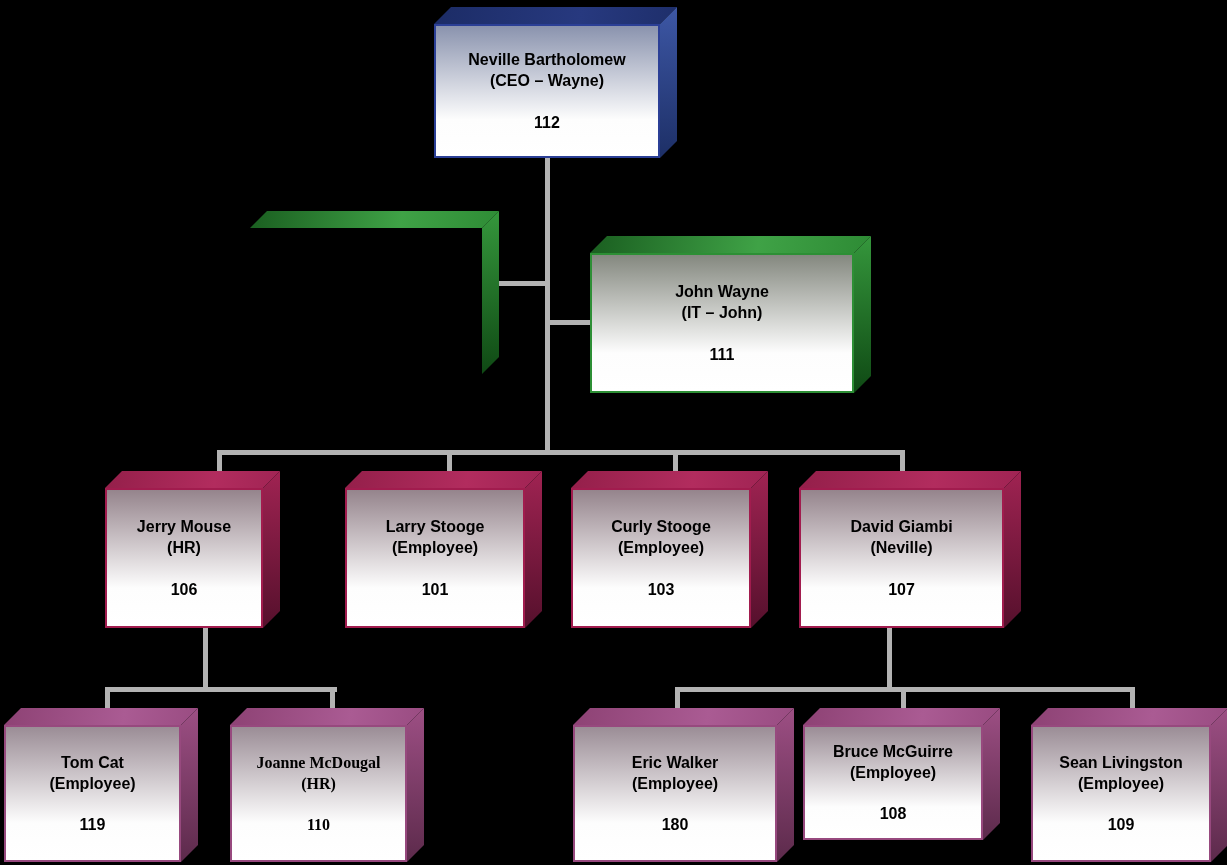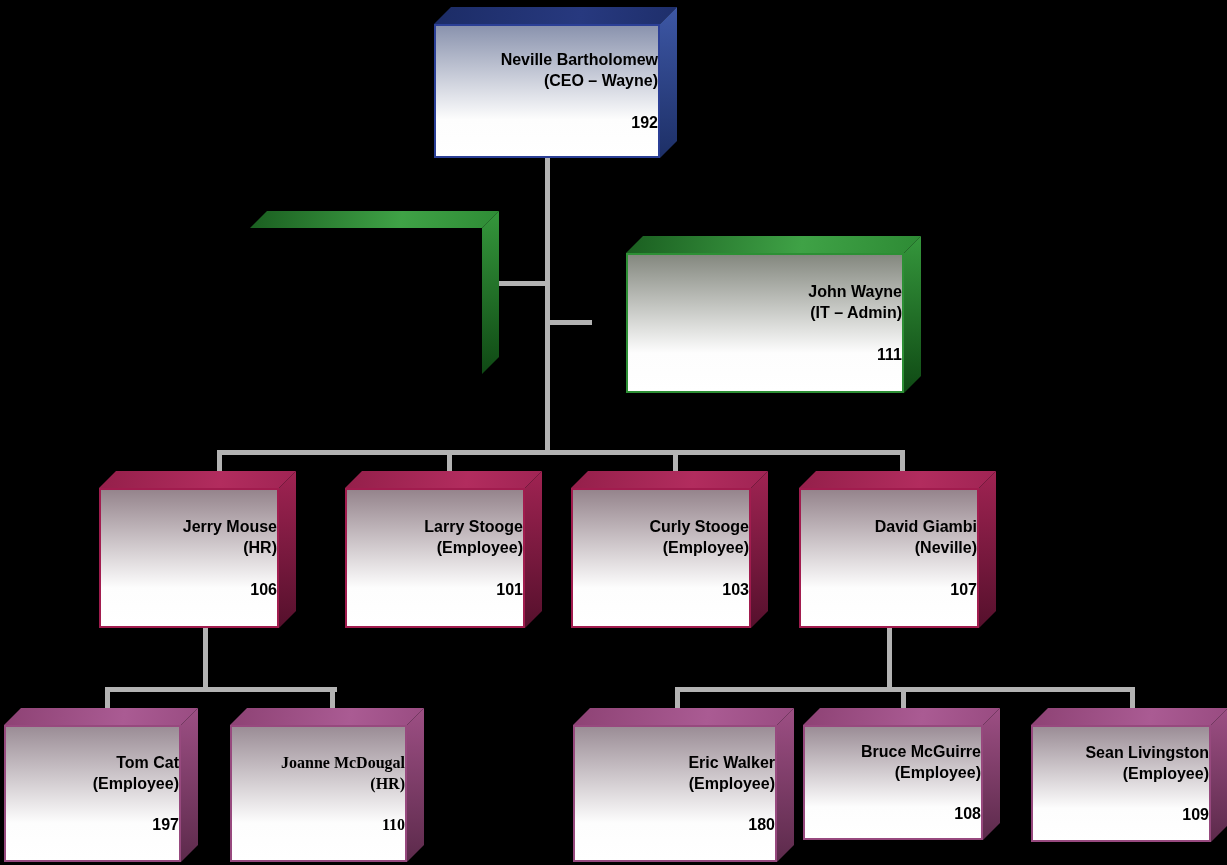--- a/index.html
+++ b/index.html
@@ -17,38 +17,38 @@
     background:linear-gradient(100deg,var(--top-a),var(--top-b) 55%,var(--top-c));
   }
   .face-right{
     clip-path:polygon(calc(100% - 17px) 17px,100% 0,100% calc(100% - 17px),calc(100% - 17px) 100%);
     background:linear-gradient(to bottom,var(--right-a),var(--right-b));
   }
   .face-front{
     position:absolute;left:0;top:17px;right:17px;bottom:0;
     border:2px solid var(--border);box-sizing:border-box;
     background:linear-gradient(to bottom,var(--front-top) 0%,#fdfdfd 72%,#ffffff 100%);
-    display:flex;flex-direction:column;align-items:flex-end;justify-content:center;
+    display:flex;flex-direction:column;align-items:center;justify-content:center;
     text-align:center;color:#000;
   }
   .node-name,.node-role{font-size:16px;font-weight:700;line-height:1.3;white-space:nowrap;}
   .node-number{font-size:16px;font-weight:700;margin-top:22px;}
   
   .b-neville{left:434px;top:7px;  width:243px;height:151px;}
   .b-moe    {left:250px;top:211px;width:249px;height:163px;}
-  .b-john   {left:626px;top:236px;width:295px;height:157px;}
-  .b-jerry  {left:99px;top:471px;width:197px;height:157px;}
+  .b-john   {left:590px;top:236px;width:249px;height:157px;padding-left:32px;}
+  .b-jerry  {left:105px;top:471px;width:175px;height:157px;}
   .b-larry  {left:345px;top:471px;width:197px;height:157px;}
   .b-curly  {left:571px;top:471px;width:197px;height:157px;}
-  .b-david  {left:799px;top:471px;width:197px;height:157px;}
+  .b-david  {left:799px;top:471px;width:222px;height:157px;}
   .b-tom    {left:4px;  top:708px;width:194px;height:154px;}
   .b-joanne {left:230px;top:708px;width:194px;height:154px;font-family:Liberation Serif, serif;}
   .b-eric   {left:573px;top:708px;width:197px;height:154px;padding-left:24px;}
   .b-bruce  {left:803px;top:708px;width:197px;height:132px;}
-  .b-sean   {left:1031px;top:708px;width:197px;height:134px;}
+  .b-sean   {left:1031px;top:708px;width:197px;height:154px;}
   
   .c-ceo-v   {left:545px;top:154px;width:5px;height:300px;}
   .c-moe-h   {left:497px;top:281px;width:53px;height:5px;}
   .c-john-h  {left:545px;top:320px;width:47px;height:5px;}
   .c-bar3    {left:217px;top:450px;width:688px;height:5px;}
   .c-jerry-t {left:217px;top:450px;width:5px;height:28px;}
   .c-larry-t {left:447px;top:450px;width:5px;height:28px;}
   .c-curly-t {left:673px;top:450px;width:5px;height:28px;}
   .c-david-t {left:900px;top:450px;width:5px;height:28px;}
   .c-jerry-v {left:203px;top:624px;width:5px;height:68px;}
@@ -83,35 +83,35 @@
   <div class="conn c-eric-t" style="background: rgb(179, 179, 179);"></div>
   <div class="conn c-bruce-t" style="background: rgb(179, 179, 179);"></div>
   <div class="conn c-sean-t" style="background: rgb(179, 179, 179);"></div>
 
   <div class="box3d b-neville" style="--border: #2b3f96; --front-top: #8a93ae; --top-a: #1c2c66; --top-b: #27397f; --top-c: #1c2c66; --right-a: #3d57a5; --right-b: #1d2f66;">
     <div class="face face-top"></div>
     <div class="face face-right"></div>
     <div class="face-front">
       <div class="node-name">Neville Bartholomew</div>
       <div class="node-role">(CEO – Wayne)</div>
-      <div class="node-number">192</div>
+      <div class="node-number">112</div>
     </div>
   </div>
 
   <div class="box3d b-moe" style="--border: #2d8f35; --front-top: #84887f; --top-a: #1a5e20; --top-b: #3fa246; --top-c: #2a8631; --right-a: #35973c; --right-b: #0f4914;">
     <div class="face face-top"></div>
     <div class="face face-right"></div>
   </div>
 
   <div class="box3d b-john" style="--border: #2d8f35; --front-top: #84887f; --top-a: #1a5e20; --top-b: #3fa246; --top-c: #2a8631; --right-a: #35973c; --right-b: #0f4914;">
     <div class="face face-top"></div>
     <div class="face face-right"></div>
     <div class="face-front">
       <div class="node-name">John Wayne</div>
-      <div class="node-role">(IT – Admin)</div>
+      <div class="node-role">(IT – John)</div>
       <div class="node-number">111</div>
     </div>
   </div>
 
   <div class="box3d b-jerry" style="--border: #a11c4e; --front-top: #95848c; --top-a: #941f4a; --top-b: #b22c5e; --top-c: #9a2150; --right-a: #a02352; --right-b: #55102c;">
     <div class="face face-top"></div>
     <div class="face face-right"></div>
     <div class="face-front">
       <div class="node-name">Jerry Mouse</div>
       <div class="node-role">(HR)</div>
@@ -148,21 +148,21 @@
       <div class="node-number">107</div>
     </div>
   </div>
 
   <div class="box3d b-tom" style="--border: #97497e; --front-top: #9b8d96; --top-a: #8d4274; --top-b: #aa5b93; --top-c: #94477c; --right-a: #9d4f84; --right-b: #5c2a4b;">
     <div class="face face-top"></div>
     <div class="face face-right"></div>
     <div class="face-front">
       <div class="node-name">Tom Cat</div>
       <div class="node-role">(Employee)</div>
-      <div class="node-number">197</div>
+      <div class="node-number">119</div>
     </div>
   </div>
 
   <div class="box3d b-joanne" style="--border: #97497e; --front-top: #9b8d96; --top-a: #8d4274; --top-b: #aa5b93; --top-c: #94477c; --right-a: #9d4f84; --right-b: #5c2a4b;">
     <div class="face face-top"></div>
     <div class="face face-right"></div>
     <div class="face-front">
       <div class="node-name">Joanne McDougal</div>
       <div class="node-role">(HR)</div>
       <div class="node-number">110</div>

